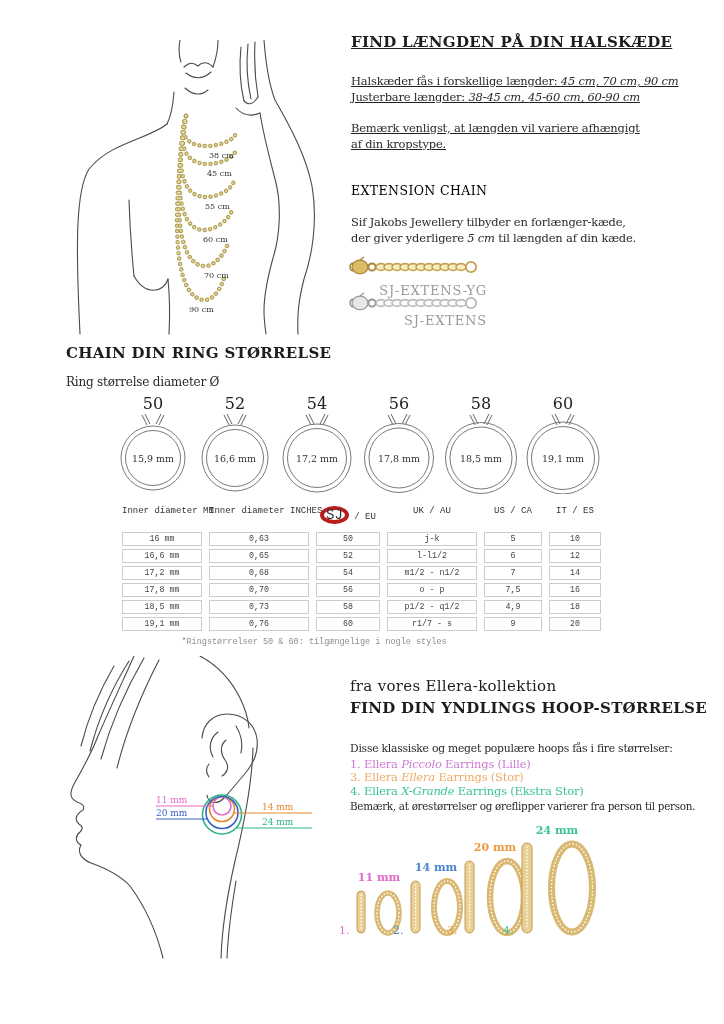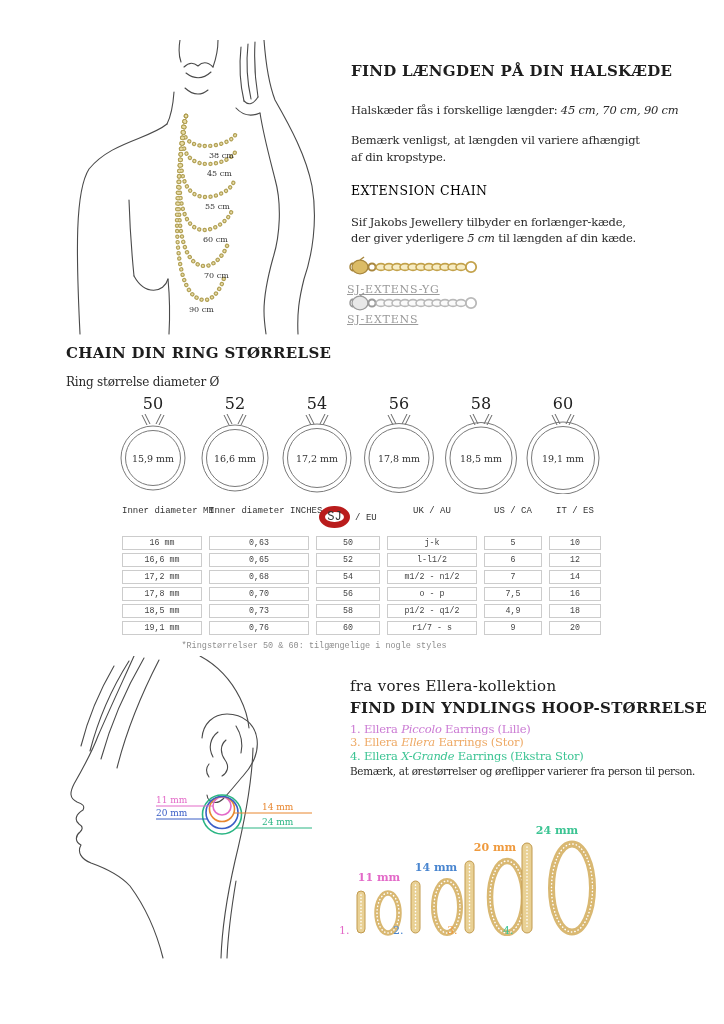--- a/index.html
+++ b/index.html
@@ -4,29 +4,29 @@
 <style>
   html,body{margin:0;padding:0;background:#fff;}
   #page{position:relative;width:724px;height:1024px;background:#ffffff;overflow:hidden;
         font-family:"DejaVu Serif","Liberation Serif",serif;color:#222;}
   .abs{position:absolute;}
   .nowrap{white-space:nowrap;}
   h1.sec{font-size:15px;font-weight:600;letter-spacing:.3px;color:#1d1d1d;margin:0;}
   h2.sec{font-size:12.5px;font-weight:400;letter-spacing:.4px;color:#000000;margin:0;}
   .body-txt{font-size:11.5px;letter-spacing:-.2px;line-height:1.42;color:#2a2a2a;}
   .note{white-space:pre-line;}
-  .chain-label{font-size:11px;letter-spacing:.8px;color:#9a9a9a;text-align:left;width:140px;text-decoration:underline;}
+  .chain-label{font-size:13px;letter-spacing:.8px;color:#9a9a9a;text-align:right;width:140px;}
   
   #ring-table{display:grid;grid-template-columns:80px 100px 64px 90px 58px 52px;
               column-gap:7px;row-gap:3px;}
   #ring-table .th{font-size:9px;color:#333;text-align:center;padding-bottom:5px;white-space:nowrap;}
   #ring-table .td{border:1px solid #cccccc;font-size:8.3px;color:#444;text-align:center;
                   height:12px;line-height:12px;background:#fff;}
-  .sj-circle{display:inline-block;border:6px solid #b91c1c;border-radius:50%;
-             padding:0 2px;font-size:12px;line-height:10px;}
+  .sj-circle{display:inline-block;border:4px solid #b91c1c;border-radius:50%;
+             padding:0 2px;font-size:14px;line-height:10px;}
   #table-footnote{font-size:8.5px;color:#8e8e8e;text-align:center;margin-top:6px;}
   
   #rings-row{display:flex;gap:2px;}
   .ring-num{font-size:16px;fill:#222;}
   .ring-dia{font-size:9.5px;fill:#333;}
   
   .list-item{font-size:11.5px;letter-spacing:-.2px;line-height:1.18;white-space:nowrap;}
   .hoop-intro{font-size:10.8px;letter-spacing:-.25px;white-space:nowrap;color:#2a2a2a;}
   .hoop-note{font-size:10.4px;letter-spacing:-.3px;white-space:nowrap;color:#2a2a2a;}
   
@@ -82,24 +82,25 @@
       <path d="M131,76 C116,176 118,260 150,260 C159,260 167,246 169,238"></path>
     </g>
     <text class="cm-label" x="154" y="118">38 cm</text>
     <text class="cm-label" x="152" y="136">45 cm</text>
     <text class="cm-label" x="150" y="169">55 cm</text>
     <text class="cm-label" x="148" y="202">60 cm</text>
     <text class="cm-label" x="149" y="238">70 cm</text>
     <text class="cm-label" x="134" y="272">90 cm</text>
   </svg>
 
-  <div class="abs" style="left:351px;top:62px;width:370px;">
+  <div class="abs" style="left:351px;top:33px;width:370px;text-decoration:underline;">
     <h1 class="sec nowrap">FIND LÆNGDEN PÅ DIN HALSKÆDE</h1>
     <div class="body-txt" style="margin-top:22px;">
       <div class="nowrap"><span>Halskæder fås i forskellige længder: </span><i>45 cm, 70 cm, 90 cm</i></div>
+      <div class="nowrap"><span>Justerbare længder: </span><i>38-45 cm, 45-60 cm, 60-90 cm</i></div>
     </div>
     <div class="body-txt note" style="margin-top:14px;">Bemærk venligst, at længden vil variere afhængigt
 af din kropstype.</div>
   </div>
 
   <div class="abs" style="left:351px;top:183px;width:370px;">
     <h2 class="sec">EXTENSION CHAIN</h2>
     <div class="body-txt" style="margin-top:16px;">
       <div class="nowrap">Sif Jakobs Jewellery tilbyder en forlænger-kæde,</div>
       <div class="nowrap"><span>der giver yderligere </span><i>5 cm</i><span> til længden af din kæde.</span></div>
@@ -320,20 +321,21 @@
     <text class="ear-label" x="106" y="160" style="fill: rgb(58, 94, 198);">20 mm</text>
     <text class="ear-label" x="212" y="154" style="fill: rgb(232, 134, 47);">14 mm</text>
     <text class="ear-label" x="212" y="169" style="fill: rgb(42, 181, 131);">24 mm</text>
   </svg>
 
   <div class="abs" style="left:350px;top:676px;width:372px;">
     <h1 class="sec" style="line-height:1.45;">
       <div class="nowrap" style="font-weight:500;text-transform:none;">fra vores Ellera-kollektion</div>
       <div class="nowrap">FIND DIN YNDLINGS HOOP-STØRRELSE</div>
     </h1>
+    <div class="hoop-intro" style="margin-top:22px;">Disse klassiske og meget populære hoops fås i fire størrelser:</div>
     <div style="margin-top:3px;">
       <div class="list-item" style="color: rgb(203, 123, 212);"><span>1. Ellera </span><i>Piccolo</i><span> Earrings (Lille)</span></div>
       <div class="list-item" style="color: rgb(238, 170, 102);"><span>3. Ellera </span><i>Ellera</i><span> Earrings (Stor)</span></div>
       <div class="list-item" style="color: rgb(60, 196, 147);"><span>4. Ellera </span><i>X-Grande</i><span> Earrings  (Ekstra Stor)</span></div>
     </div>
     <div class="hoop-note" style="margin-top:2px;">Bemærk, at ørestørrelser og øreflipper varierer fra person til person.</div>
   </div>
 
   <div id="hoop-products">
     <div class="hp" id="hp1">

